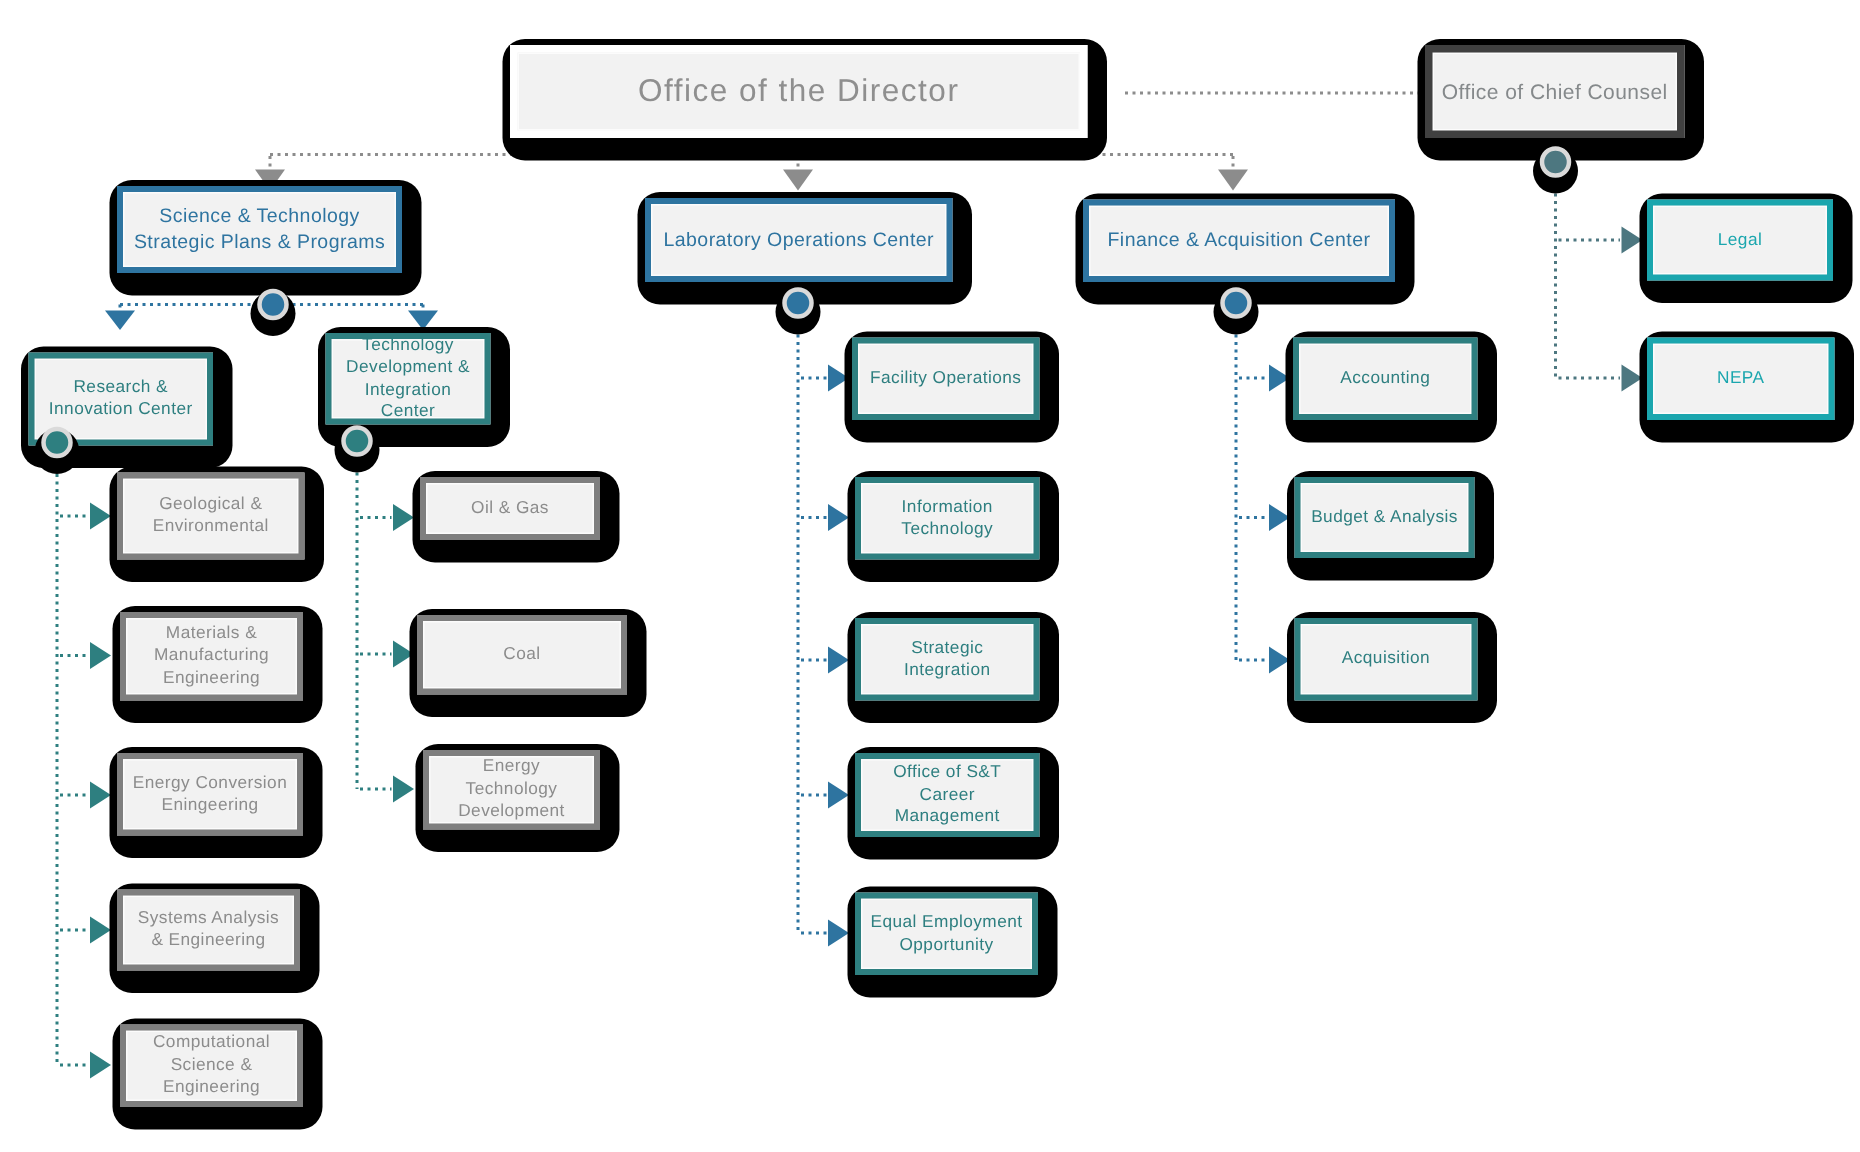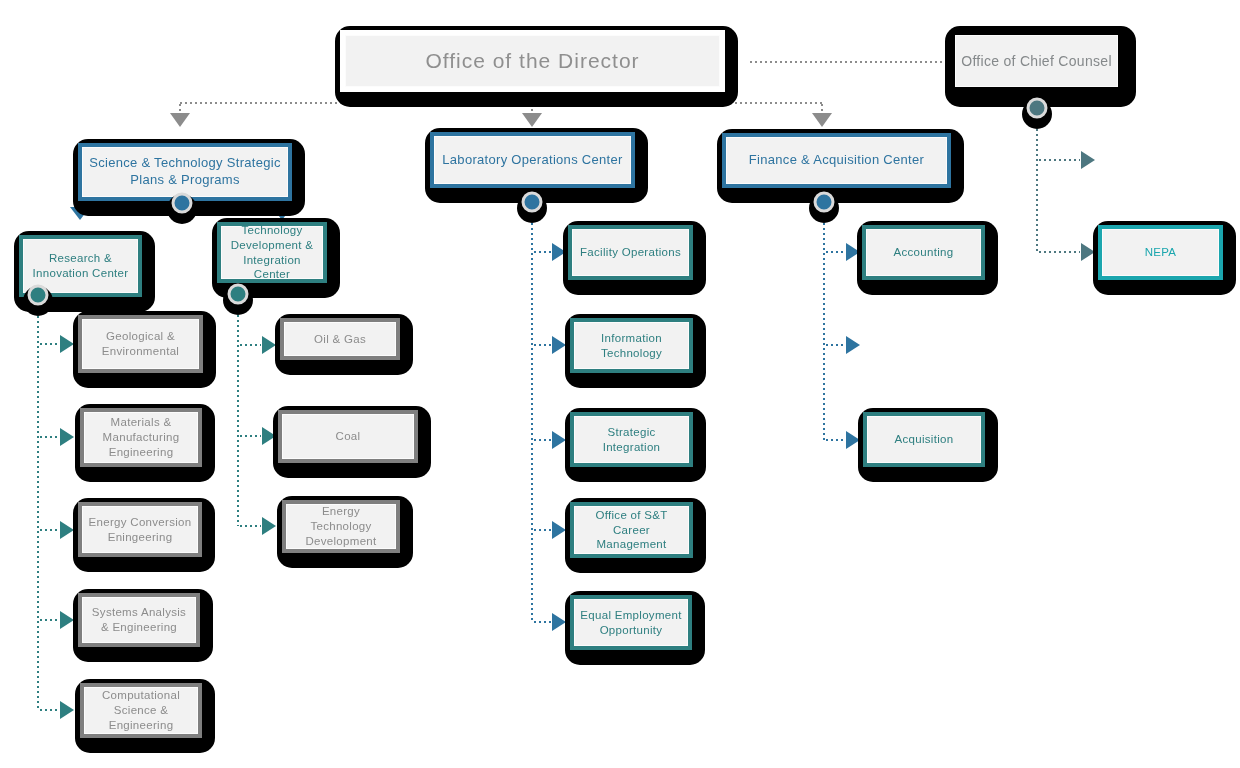--- a/index.html
+++ b/index.html
@@ -26,37 +26,37 @@
     text-align:center;
     box-shadow:inset 0 0 0 1px rgba(255,255,255,0.75);
   }
   .node .label{
     display:block;padding:2px 6px;line-height:1.3;letter-spacing:0.3px;
   }
 
   
   .style-director>.face{border:5px solid #FFFFFF;color:#8F8F8F;}
   .style-director .label{font-size:21px;letter-spacing:1px;}
-  .style-slate>.face{border:5px solid #000000;color:#85898B;}
+  .style-slate>.face{border:5px solid #404040;color:#85898B;}
   .style-slate .label{font-size:14px;}
   .style-blue>.face{border:4px solid #2E74A0;color:#2E74A0;}
   .style-blue .label{font-size:13px;}
   .style-teal>.face{border:4px solid #2E7F80;color:#2E7F80;}
   .style-teal .label{font-size:11.5px;}
   .style-cyan>.face{border:4px solid #1BA6AE;color:#1BA6AE;}
   .style-cyan .label{font-size:11.5px;}
   .style-gray>.face{border:4px solid #7F7F7F;color:#8C8C8C;}
   .style-gray .label{font-size:11.5px;}
 
   
   #n-director{left:340px;top:30px;width:385px;height:62px;}
   #n-counsel{left:950px;top:30px;width:173px;height:62px;}
-  #n-stsp{left:78px;top:143px;width:214px;height:58px;}
+  #n-stsp{left:78px;top:124px;width:190px;height:58px;}
   #n-labops{left:430px;top:132px;width:205px;height:56px;}
-  #n-finance{left:722px;top:133px;width:229px;height:55px;}
+  #n-finance{left:722px;top:133px;width:196px;height:55px;padding-left:12px;}
   #n-ric{left:19px;top:235px;width:123px;height:62px;}
   #n-tdic{left:217px;top:222px;width:110px;height:61px;}
   #n-geo{left:78px;top:315px;width:125px;height:58px;}
   #n-mat{left:80px;top:408px;width:122px;height:59px;}
   #n-ec{left:78px;top:502px;width:124px;height:55px;}
   #n-sys{left:78px;top:593px;width:122px;height:54px;}
   #n-cse{left:80px;top:683px;width:122px;height:55px;}
   #n-oil{left:280px;top:318px;width:120px;height:42px;}
   #n-coal{left:278px;top:410px;width:120px;height:53px;padding-left:20px;}
   #n-etd{left:282px;top:500px;width:118px;height:53px;}
@@ -284,28 +284,40 @@
     </span>
   </div>
 
   <div class="node style-teal" id="n-acct">
     <span class="shadow"></span>
     <span class="face">
       <span class="label">Accounting</span>
     </span>
   </div>
 
+  <div class="node style-teal" id="n-budget">
+    <span class="shadow"></span>
+    <span class="face">
+      <span class="label">Budget &amp; Analysis</span>
+    </span>
+  </div>
 
   <div class="node style-teal" id="n-acq">
     <span class="shadow"></span>
     <span class="face">
       <span class="label">Acquisition</span>
     </span>
   </div>
 
+  <div class="node style-cyan" id="n-legal">
+    <span class="shadow"></span>
+    <span class="face">
+      <span class="label">Legal</span>
+    </span>
+  </div>
 
   <div class="node style-cyan" id="n-nepa">
     <span class="shadow"></span>
     <span class="face">
       <span class="label">NEPA</span>
     </span>
   </div>
 
   <svg id="dots-layer" class="layer" viewBox="0 0 1240 768">
     <g fill="#000000">

